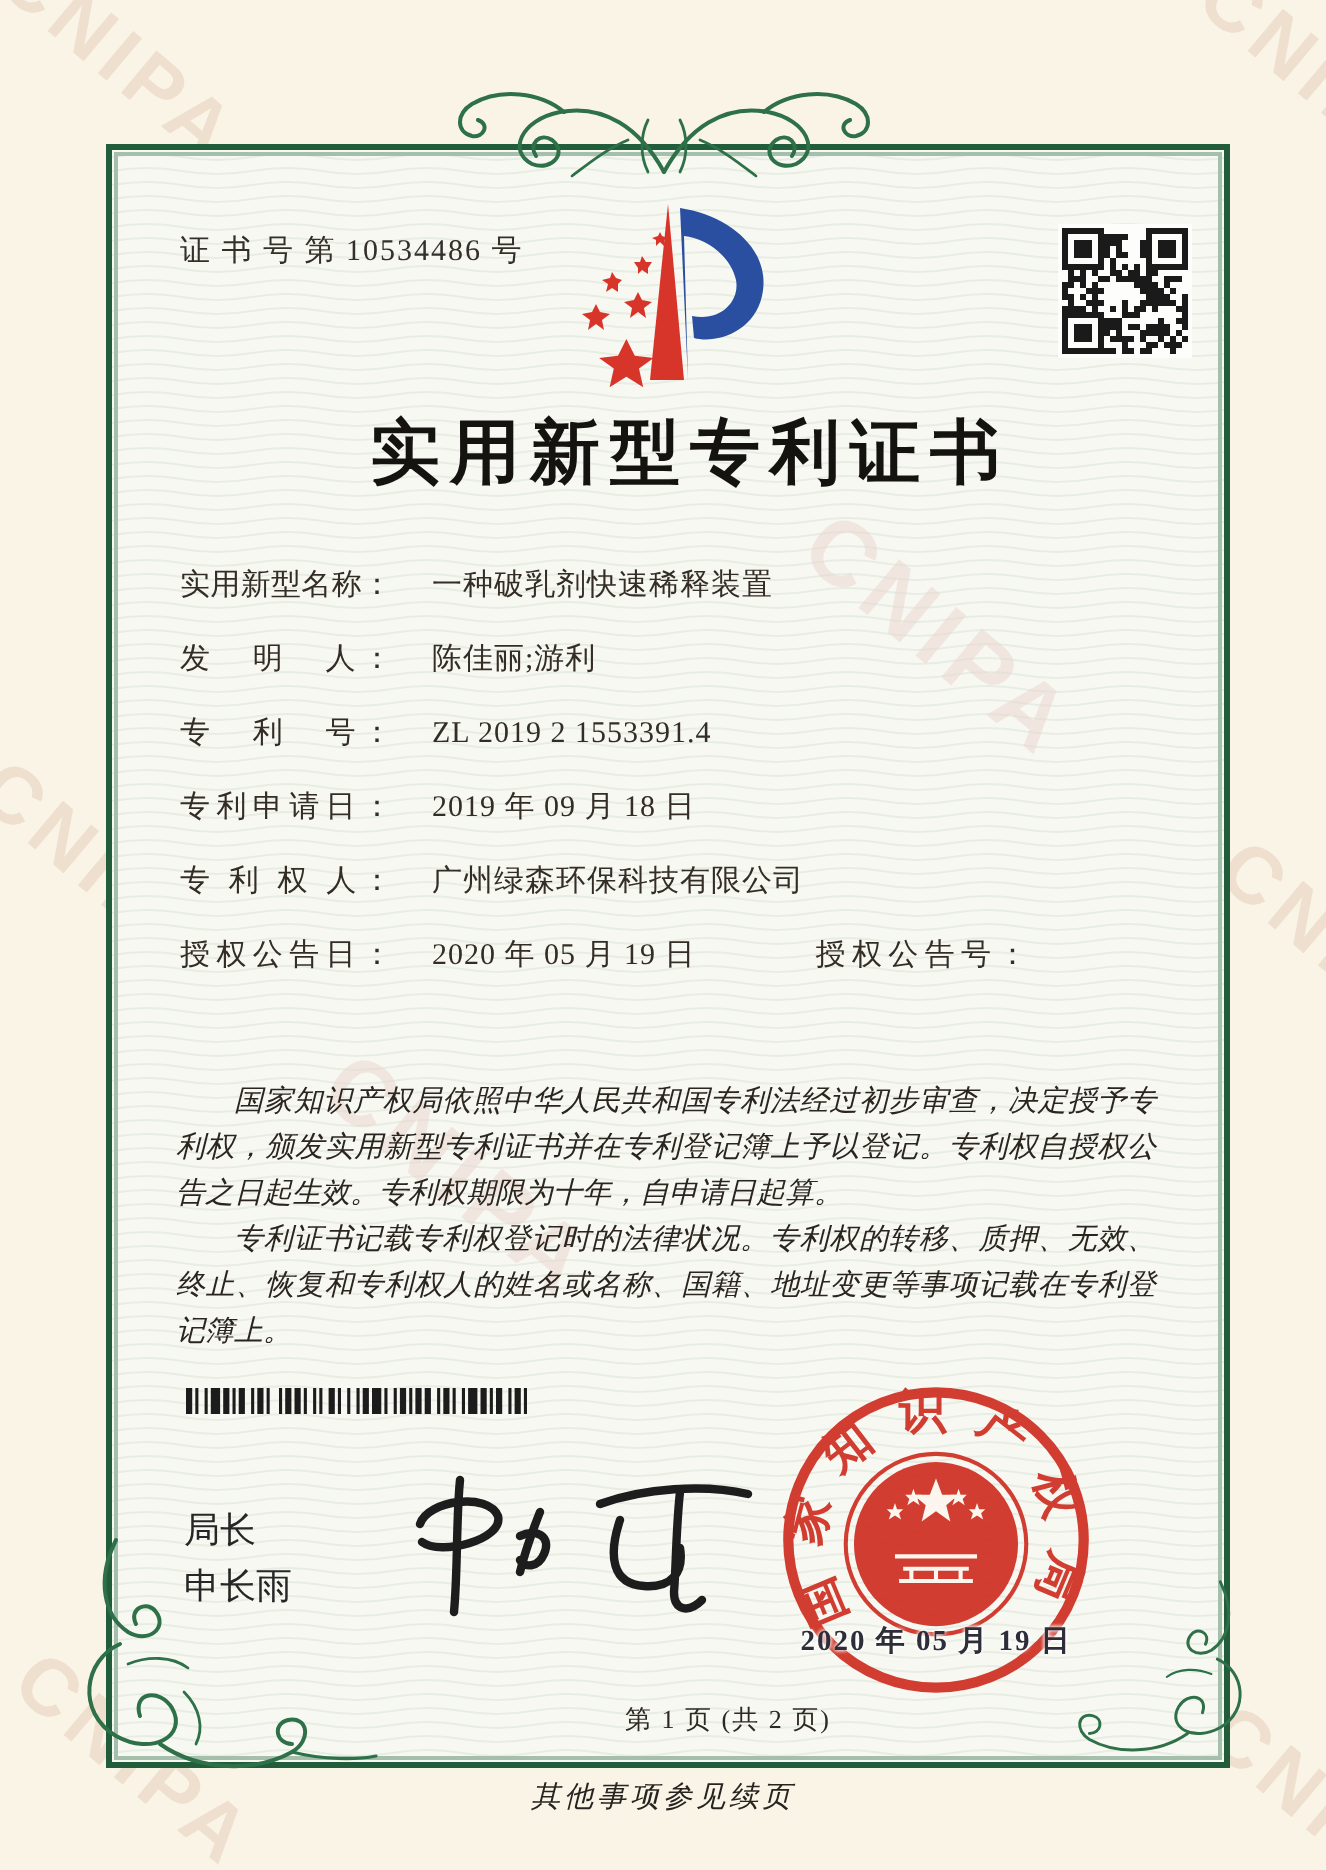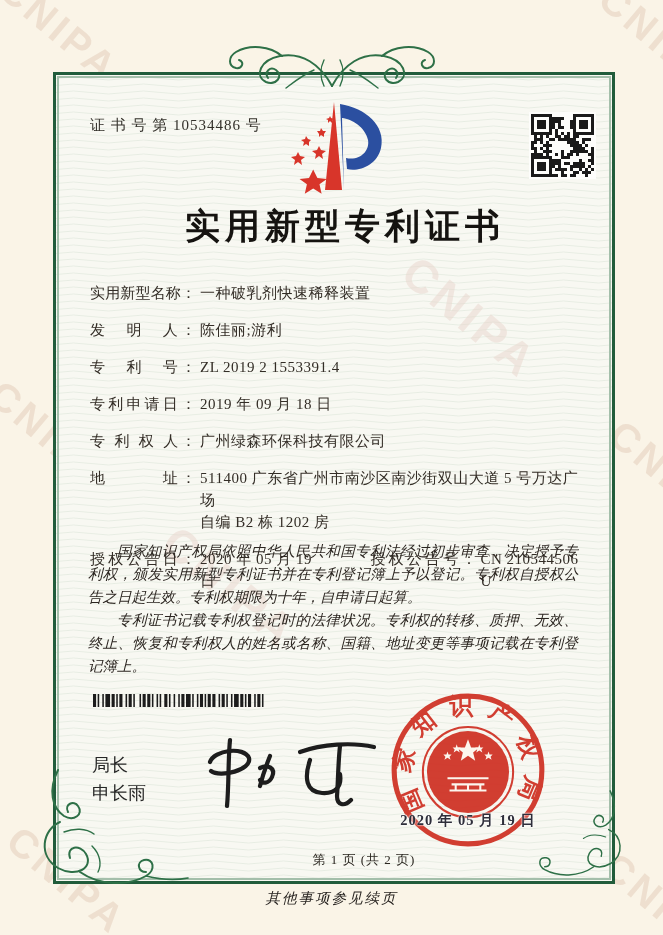--- a/index.html
+++ b/index.html
@@ -28,21 +28,21 @@
   .ornament{position:absolute;pointer-events:none;}
   .cert-no{position:absolute;left:90px;top:116px;font-size:15px;letter-spacing:1px;color:#33302a;}
   .logo-svg{position:absolute;left:288px;top:96px;}
   .qr{position:absolute;left:529px;top:112px;background:#fdfdfb;padding:2px;}
   .title{
     position:absolute;left:53px;top:203px;width:584px;margin:0;
     text-align:center;font-size:35px;font-weight:bold;letter-spacing:5px;
     color:#151310;
   }
   .fields{position:absolute;left:90px;top:282px;width:495px;font-size:15px;line-height:22px;color:#332d26;}
-  .frow{display:flex;margin-bottom:15px;}
+  .frow{display:flex;margin-bottom:15px;gap:16px;}
   .flabel{
     display:inline-block;width:106px;flex:0 0 106px;
     text-align:justify;text-align-last:justify;
   }
   .fvalue{margin-left:4px;letter-spacing:.5px;}
   .pair2{margin-left:44px;display:flex;}
   .paras{
     position:absolute;left:88px;top:540px;width:490px;
     font-size:14.5px;line-height:23px;text-align:justify;
     font-style:italic;color:#2b2520;
@@ -409,32 +409,24 @@
     </div>
     <div class="frow">
       <span class="flabel">专利申请日：</span>
       <span class="fvalue">2019 年 09 月 18 日</span>
     </div>
     <div class="frow">
       <span class="flabel">专 利 权 人：</span>
       <span class="fvalue">广州绿森环保科技有限公司</span>
     </div>
     <div class="frow">
-      <span class="flabel">地　　　址：</span>
-      <span class="fvalue">
-        <span>511400 广东省广州市南沙区南沙街双山大道 5 号万达广场</span><br>
-        <span>自编 B2 栋 1202 房</span>
-      </span>
-    </div>
-    <div class="frow">
       <span class="flabel">授权公告日：</span>
       <span class="fvalue">2020 年 05 月 19 日</span>
       <span class="pair2">
         <span class="flabel">授权公告号：</span>
-        <span class="fvalue">CN 210544506 U</span>
       </span>
     </div>
   </div>
 
   <div class="paras">
     <p>国家知识产权局依照中华人民共和国专利法经过初步审查，决定授予专利权，颁发实用新型专利证书并在专利登记簿上予以登记。专利权自授权公告之日起生效。专利权期限为十年，自申请日起算。</p>
     <p>专利证书记载专利权登记时的法律状况。专利权的转移、质押、无效、终止、恢复和专利权人的姓名或名称、国籍、地址变更等事项记载在专利登记簿上。</p>
   </div>
 
   <svg class="barcode" id="barcode-svg" width="172" height="13" viewBox="0 0 172 13">

